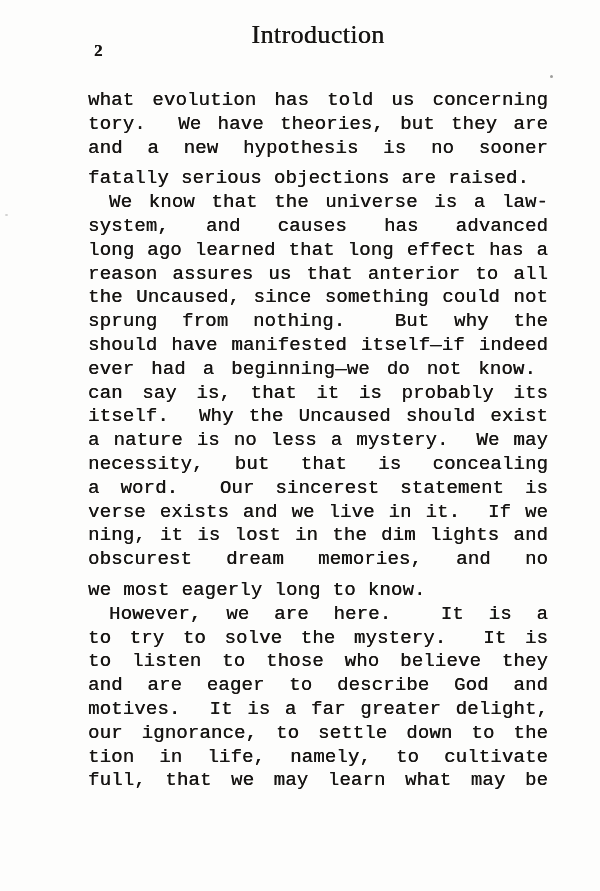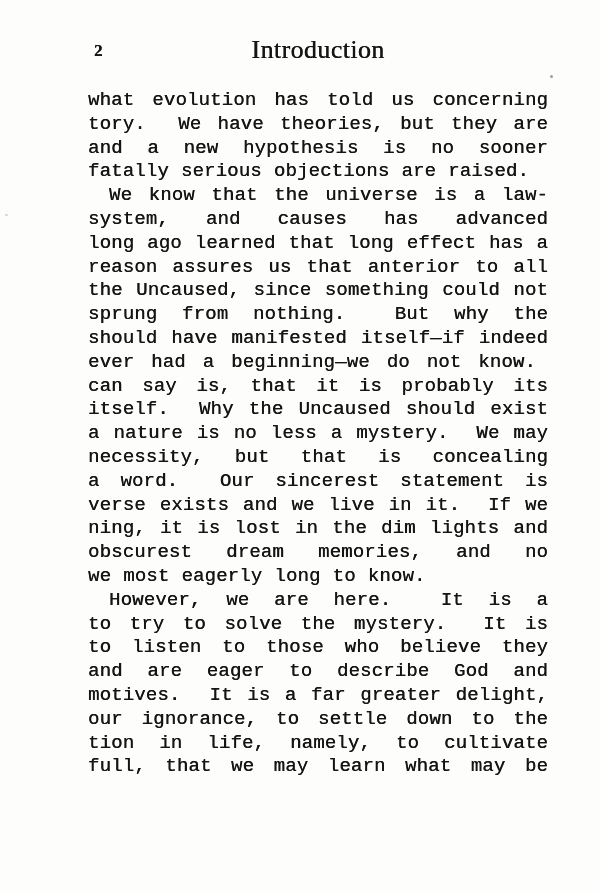--- a/index.html
+++ b/index.html
@@ -22,21 +22,21 @@
     left: 94px;
     top: 41px;
     font-size: 17px;
     font-weight: 700;
     letter-spacing: 0.3px;
     text-shadow: 0.3px 0 0 currentColor;
   }
   .title {
     position: absolute;
     left: 88px;
-    top: 35px;
+    top: 20px;
     width: 460px;
     text-align: center;
     font-size: 26px;
     letter-spacing: 0.4px;
     text-shadow: 0.3px 0 0 currentColor;
   }
   .text-block {
     position: absolute;
     left: 88px;
     top: 89px;
@@ -50,20 +50,21 @@
     letter-spacing: 0.15px;
     word-spacing: 0.5px;
     text-align: justify;
     text-align-last: justify;
     text-shadow: 0.35px 0 0 currentColor;
     white-space: normal;
     overflow: hidden;
   }
   .line.last {
     text-align-last: left;
+    margin-top: 7px;
   }
   .para.indent .line:first-child {
     text-indent: 21px;
   }
   .speck {
     position: absolute;
     background: #6b6b68;
     border-radius: 50%;
   }
   .speck-1 { left: 550px; top: 75px; width: 3px; height: 3px; opacity: 0.65; }

